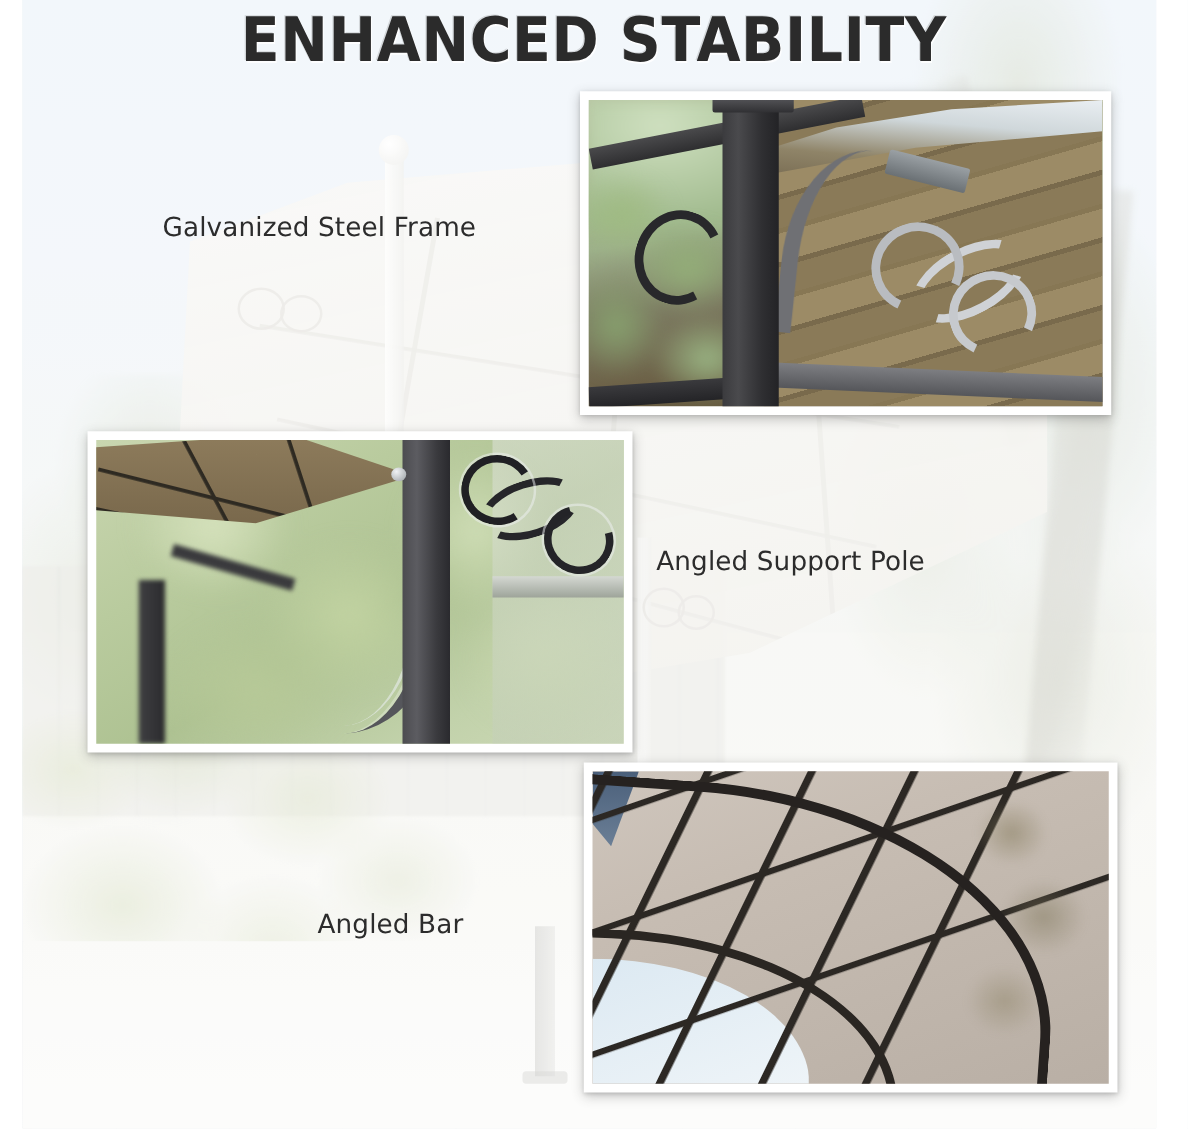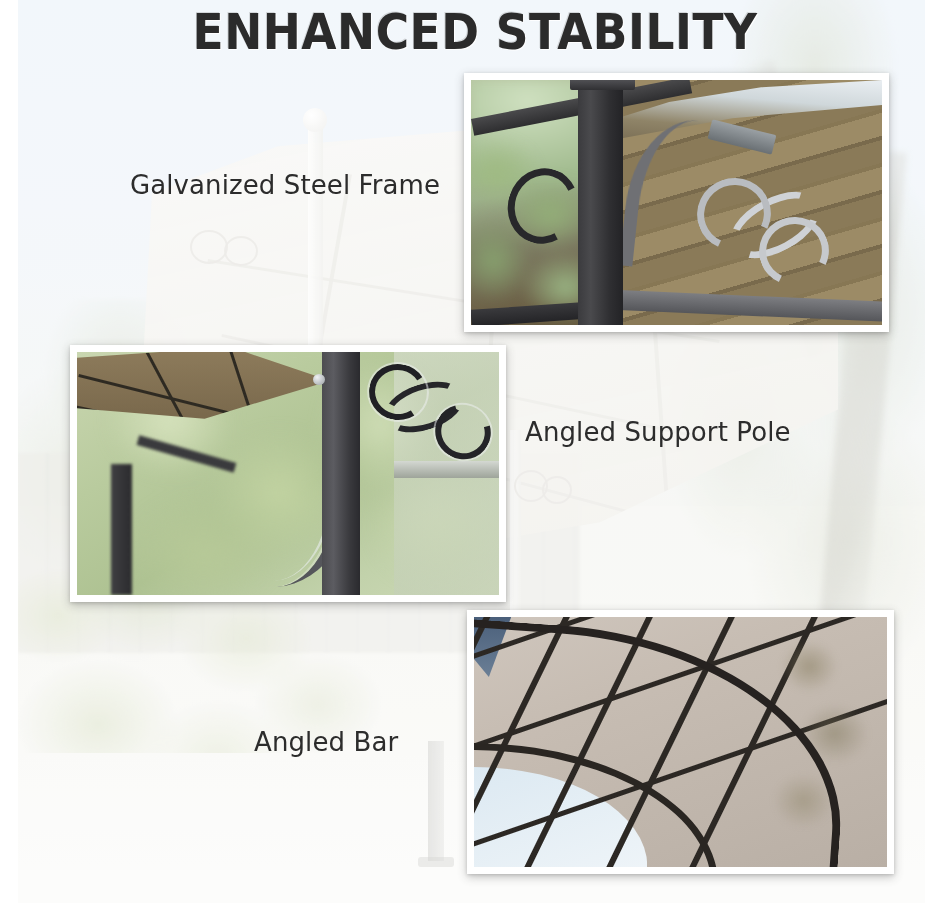--- a/index.html
+++ b/index.html
@@ -75,24 +75,24 @@
   .gz-scroll{position:absolute;border:2px solid rgba(222,220,214,.9);border-radius:50%;filter:blur(.5px);}
   .bg-wash{position:absolute;inset:0;background:rgba(255,255,255,.46);}
 
   
   .title{position:absolute;left:0;top:4px;width:950px;text-align:center;
     font-family:"DejaVu Sans",sans-serif;font-weight:bold;font-size:49px;letter-spacing:.5px;
     color:#2b2b2b;transform:scaleX(.93);
     text-shadow:1px 1px 0 rgba(255,255,255,.85),-1px -1px 0 rgba(120,120,120,.25);}
 
   
-  .label{position:absolute;font-family:"DejaVu Sans",sans-serif;font-size:26px;color:#2c2c2c;
+  .label{position:absolute;font-family:"DejaVu Sans",sans-serif;font-size:21px;color:#2c2c2c;
     white-space:nowrap;letter-spacing:.1px;}
   .lab-1{left:130px;top:170px;}
-  .lab-2{left:525px;top:417px;text-align:right;}
+  .lab-2{left:525px;top:437px;text-align:right;}
   .lab-3{left:254px;top:727px;}
 
   
   .panel{position:absolute;background:#ffffff;padding:7px;
     box-shadow:0 3px 9px rgba(60,60,60,.30),0 1px 3px rgba(60,60,60,.18);}
   .panel .ph{position:relative;width:100%;height:100%;overflow:hidden;}
   .p-top{left:464px;top:73px;width:411px;height:245px;}
   .p-mid{left:70px;top:345px;width:422px;height:243px;}
   .p-bot{left:467px;top:610px;width:413px;height:250px;}
 

